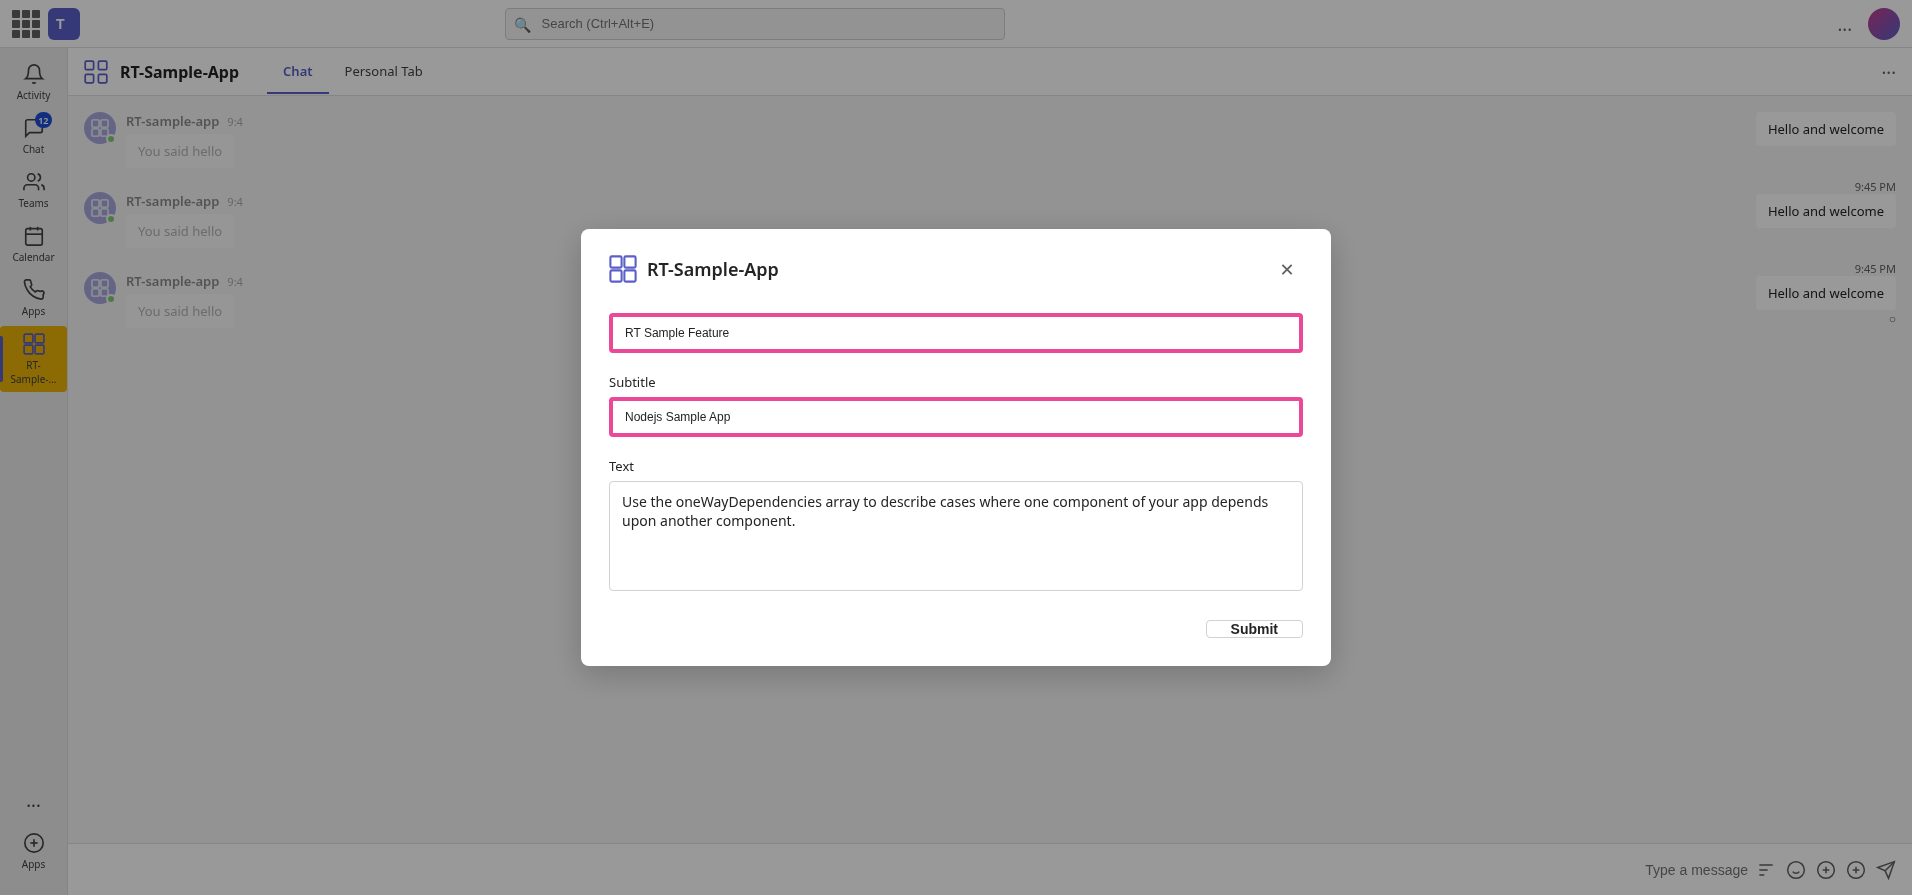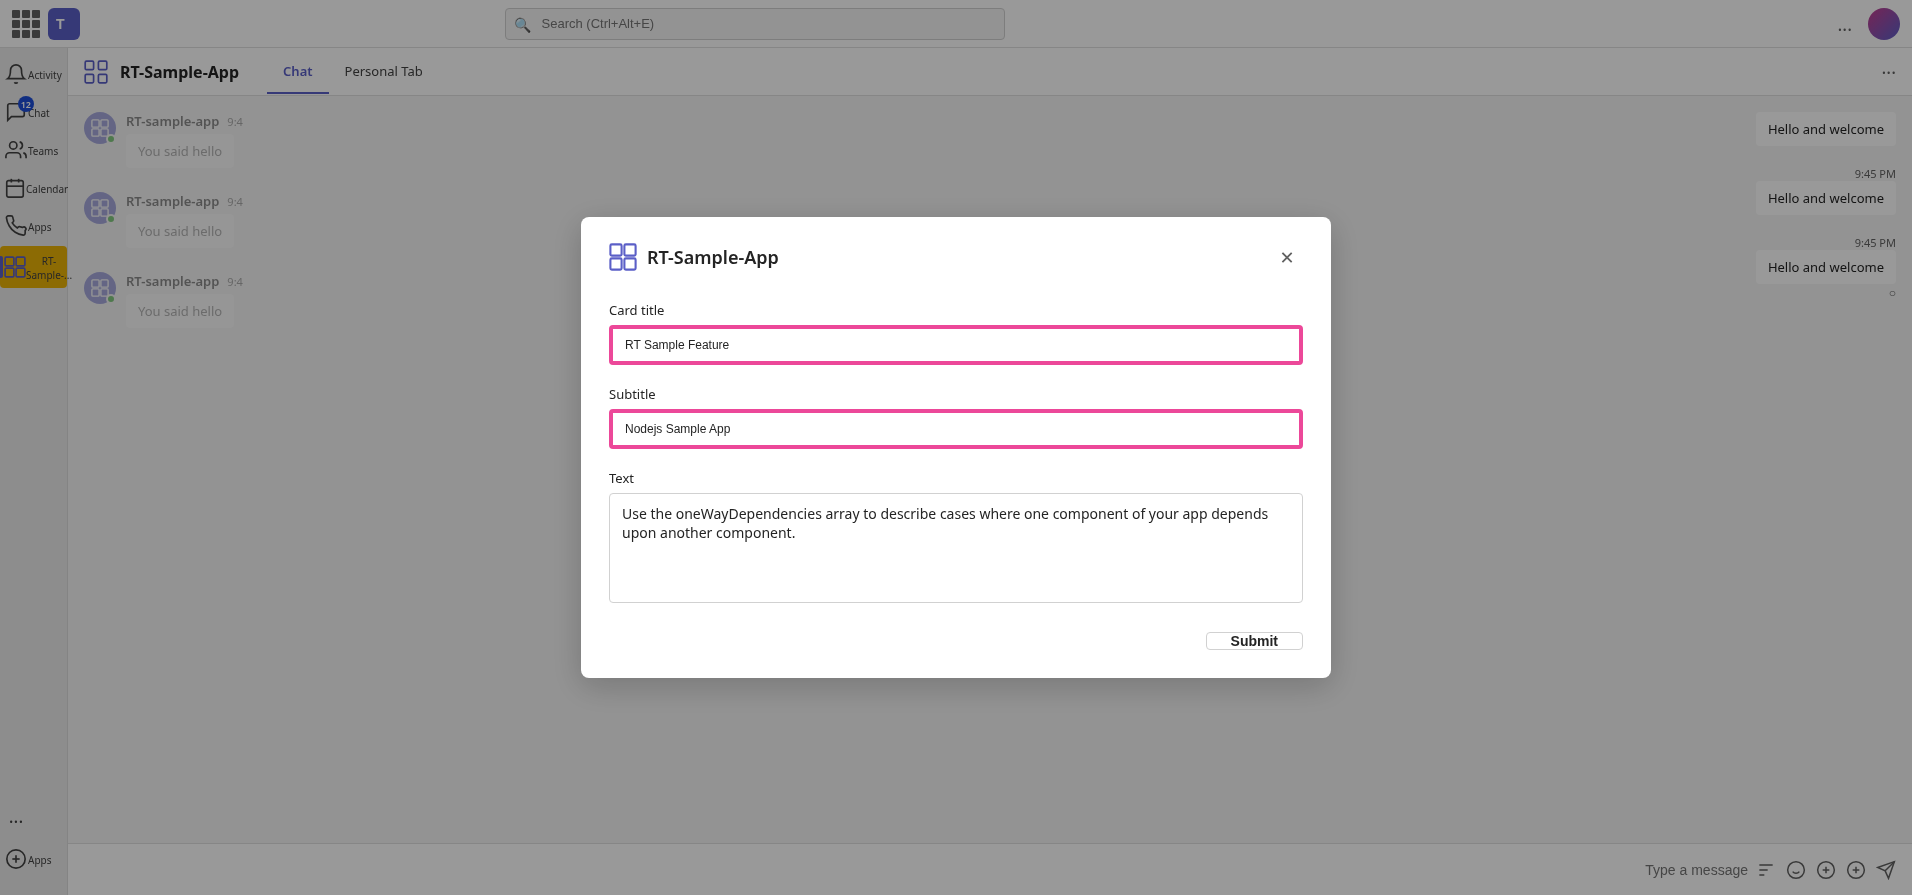--- a/index.html
+++ b/index.html
@@ -110,21 +110,21 @@
       background: #ebebeb;
       display: flex;
       flex-direction: column;
       align-items: center;
       padding: 8px 0;
       border-right: 1px solid #ddd;
       flex-shrink: 0;
     }
     .sidebar-item {
       display: flex;
-      flex-direction: row;
+      flex-direction: column;
       align-items: center;
       padding: 6px 4px;
       width: 100%;
       cursor: pointer;
       border-radius: 4px;
       position: relative;
       margin-bottom: 2px;
     }
     .sidebar-item.active {
       background: #eab308;
@@ -298,21 +298,21 @@
       display: inline-block;
       max-width: 400px;
     }
 
     
     .right-messages {
       width: 320px;
       padding: 16px;
       display: flex;
       flex-direction: column;
-      gap: 16px;
+      gap: 29px;
       background: #f5f5f5;
     }
     .right-msg {
       display: flex;
       flex-direction: column;
       align-items: flex-end;
     }
     .right-msg-bubble {
       background: white;
       padding: 8px 12px;
@@ -725,21 +725,20 @@
           <rect x="11" y="1" width="8" height="8" rx="1" stroke="#5b5fc7" stroke-width="1.5" fill="none"></rect>
           <rect x="1" y="11" width="8" height="8" rx="1" stroke="#5b5fc7" stroke-width="1.5" fill="none"></rect>
           <rect x="11" y="11" width="8" height="8" rx="1" stroke="#5b5fc7" stroke-width="1.5" fill="none"></rect>
         </svg>
       </div>
       <span class="modal-title">RT-Sample-App</span>
       <div class="modal-close">✕</div>
     </div>
 
     <div class="form-group">
-      <label class="form-label">Card title</label>
       <input class="form-input" type="text" value="RT Sample Feature" style="">
     </div>
 
     <div class="form-group">
       <label class="form-label">Subtitle</label>
       <input class="form-input" type="text" value="Nodejs Sample App" style="">
     </div>
 
     <div class="form-group">
       <label class="form-label">Text</label>

